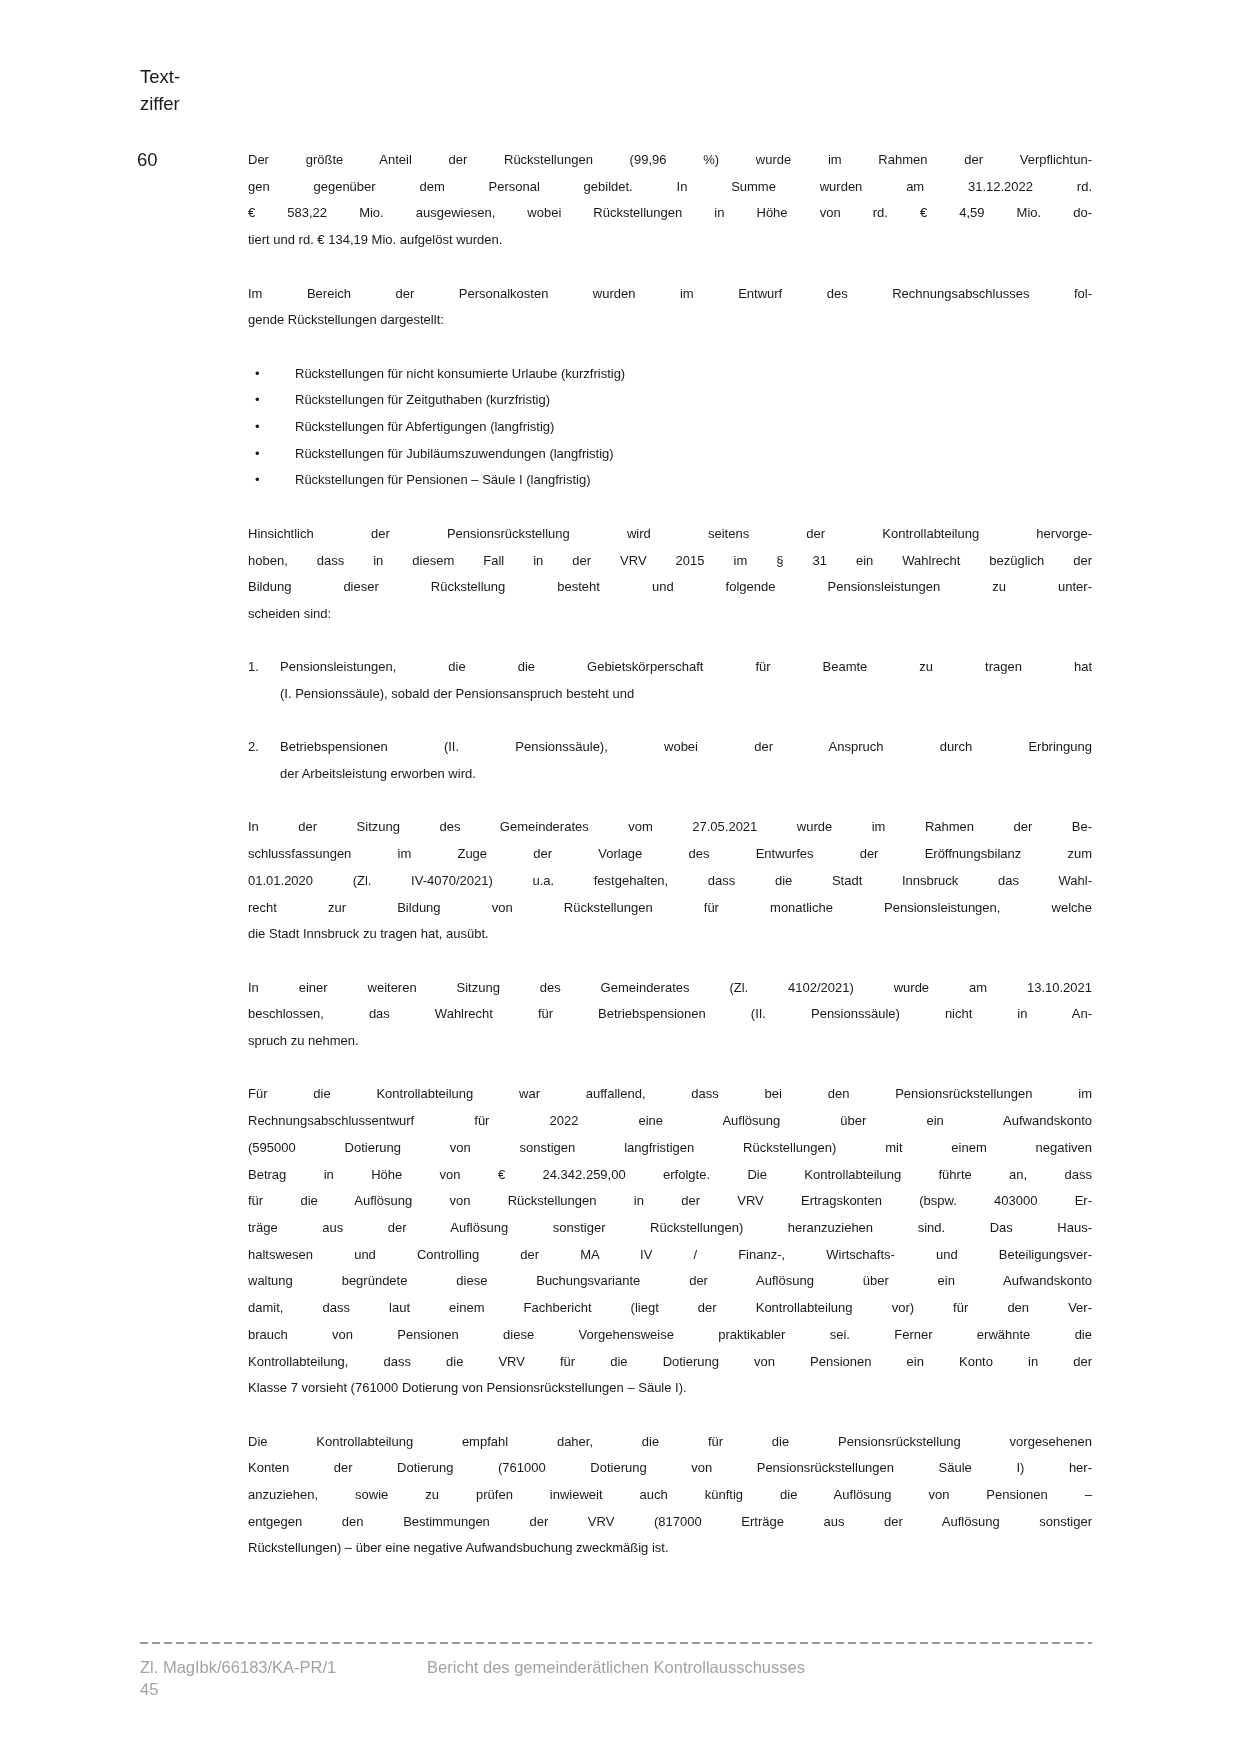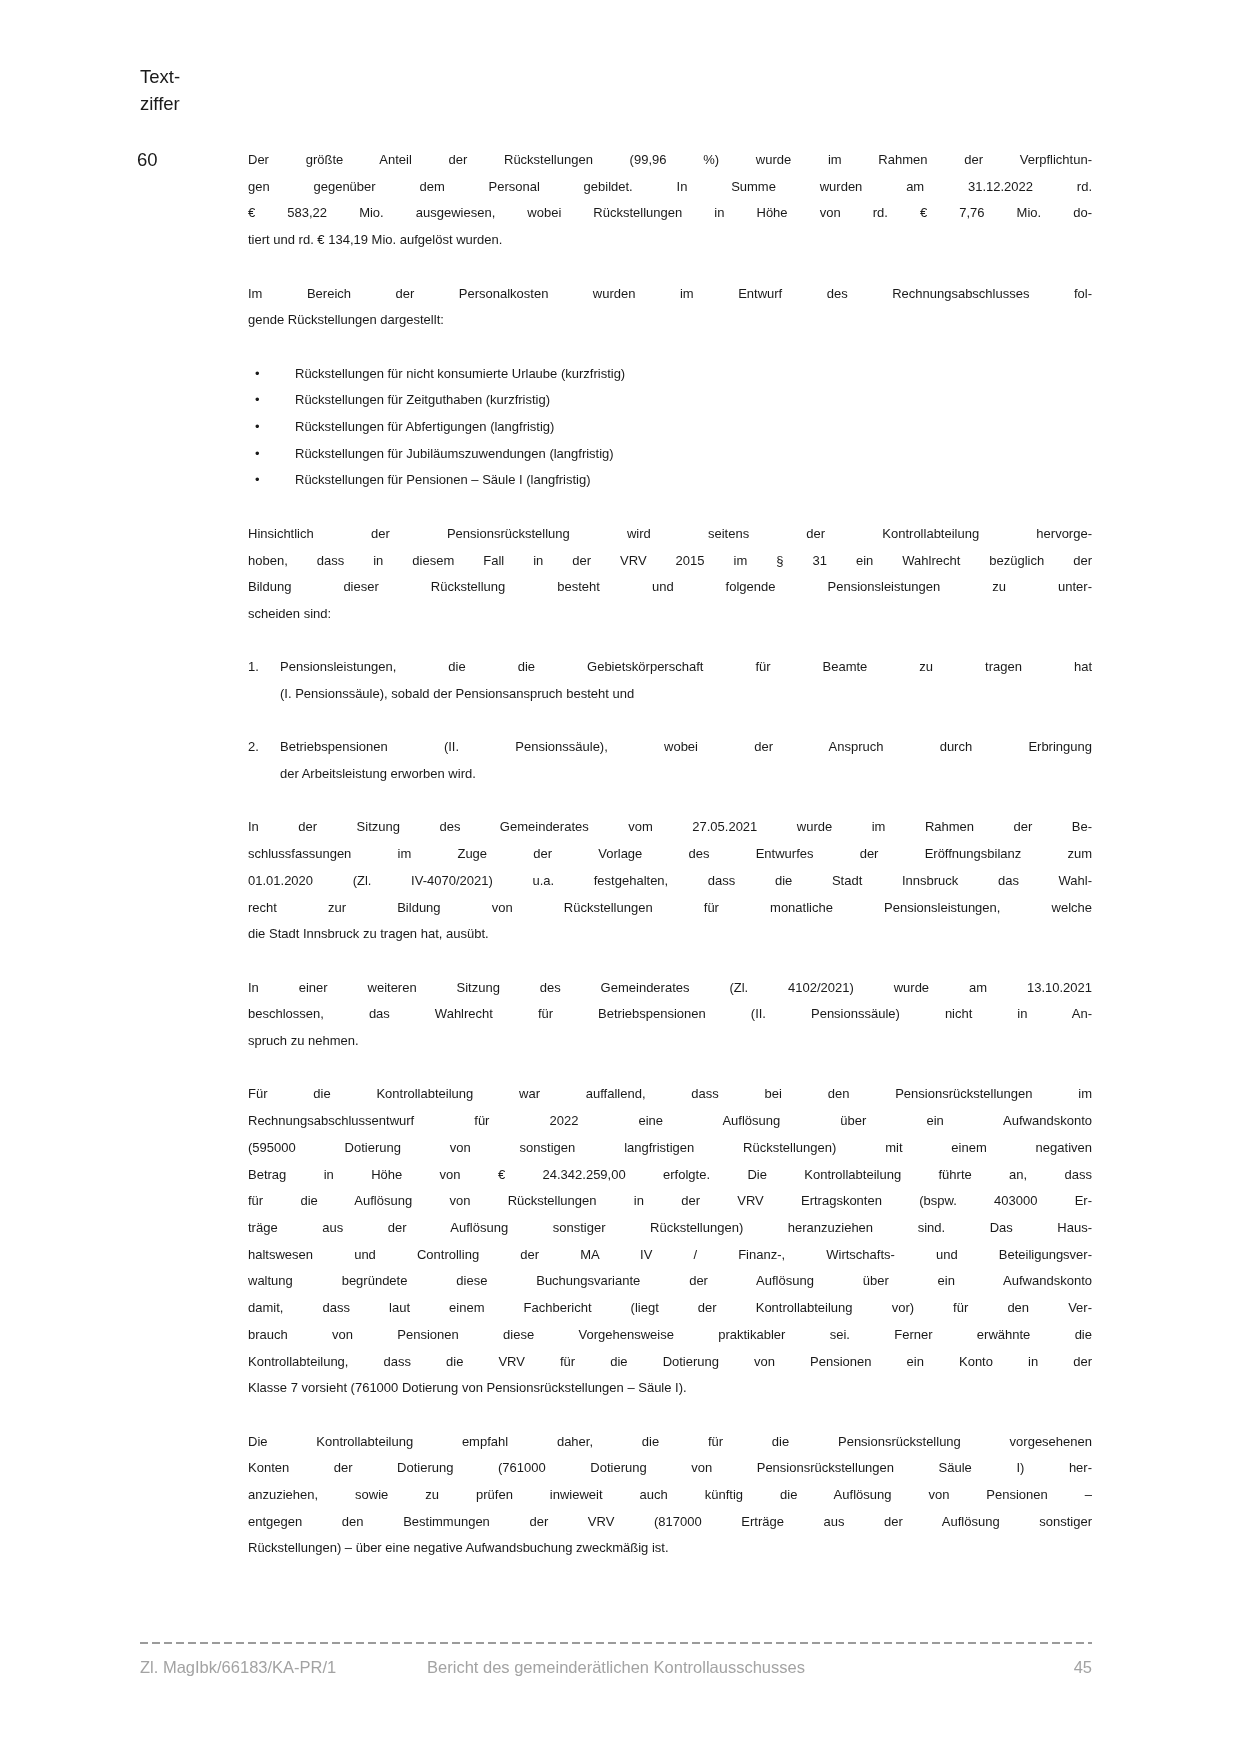--- a/index.html
+++ b/index.html
@@ -15,40 +15,40 @@
   .pline.last{text-align-last:left;}
   .bullet-item{position:relative;padding-left:47px;}
   .bullet-marker{position:absolute;left:7px;top:0;}
   .numbered-item{position:relative;margin-bottom:26.7px;}
   .numbered-item.last{margin-bottom:0;}
   .num{position:absolute;left:0;top:0;}
   .num-lines{margin-left:32px;}
   .footer{position:absolute;left:140px;width:952px;top:1642px;}
   .footer-rule{height:2px;background:repeating-linear-gradient(to right,#9b9b9b 0 8px,transparent 8px 12px);}
   .footer-row{position:relative;margin-top:12px;font-size:16.5px;line-height:22px;color:#a3a3a3;
-    display:flex;justify-content:space-between;align-items:baseline;}
+    display:flex;justify-content:space-between;align-items:baseline;flex-direction:column;}
   .footer-title{position:absolute;left:50%;transform:translateX(-50%);white-space:nowrap;}
 </style>
 </head>
 <body>
 
 <div class="page">
 
   <div class="gutter-label">
     <div>Text-</div>
     <div>ziffer</div>
   </div>
 
   <div class="tz-number">60</div>
 
   <div class="doc-body">
       <div class="paragraph">
         <div class="pline">Der größte Anteil der Rückstellungen (99,96 %) wurde im Rahmen der Verpflichtun-</div>
         <div class="pline">gen gegenüber dem Personal gebildet. In Summe wurden am 31.12.2022 rd.</div>
-        <div class="pline">€ 583,22 Mio. ausgewiesen, wobei Rückstellungen in Höhe von rd. € 7,76 Mio. do-</div>
+        <div class="pline">€ 583,22 Mio. ausgewiesen, wobei Rückstellungen in Höhe von rd. € 4,59 Mio. do-</div>
         <div class="pline last">tiert und rd. € 134,19 Mio. aufgelöst wurden.</div>
       </div>
       <div class="paragraph">
         <div class="pline">Im Bereich der Personalkosten wurden im Entwurf des Rechnungsabschlusses fol-</div>
         <div class="pline last">gende Rückstellungen dargestellt:</div>
       </div>
       <div class="bullet-list">
         <div class="bullet-item"><span class="bullet-marker">•</span><span>Rückstellungen für nicht konsumierte Urlaube (kurzfristig)</span></div>
         <div class="bullet-item"><span class="bullet-marker">•</span><span>Rückstellungen für Zeitguthaben (kurzfristig)</span></div>
         <div class="bullet-item"><span class="bullet-marker">•</span><span>Rückstellungen für Abfertigungen (langfristig)</span></div>

